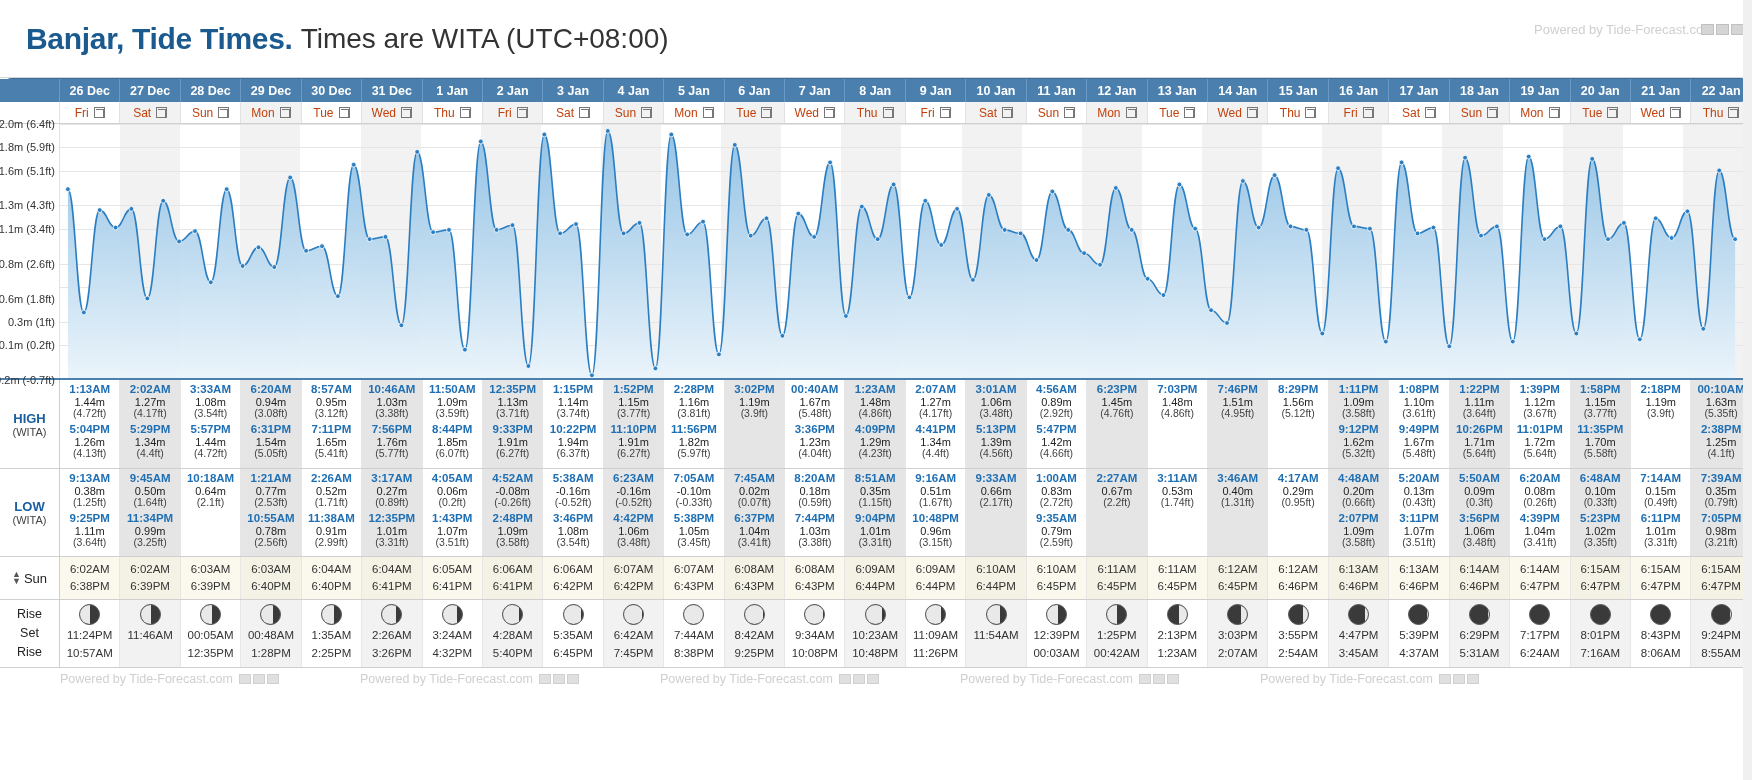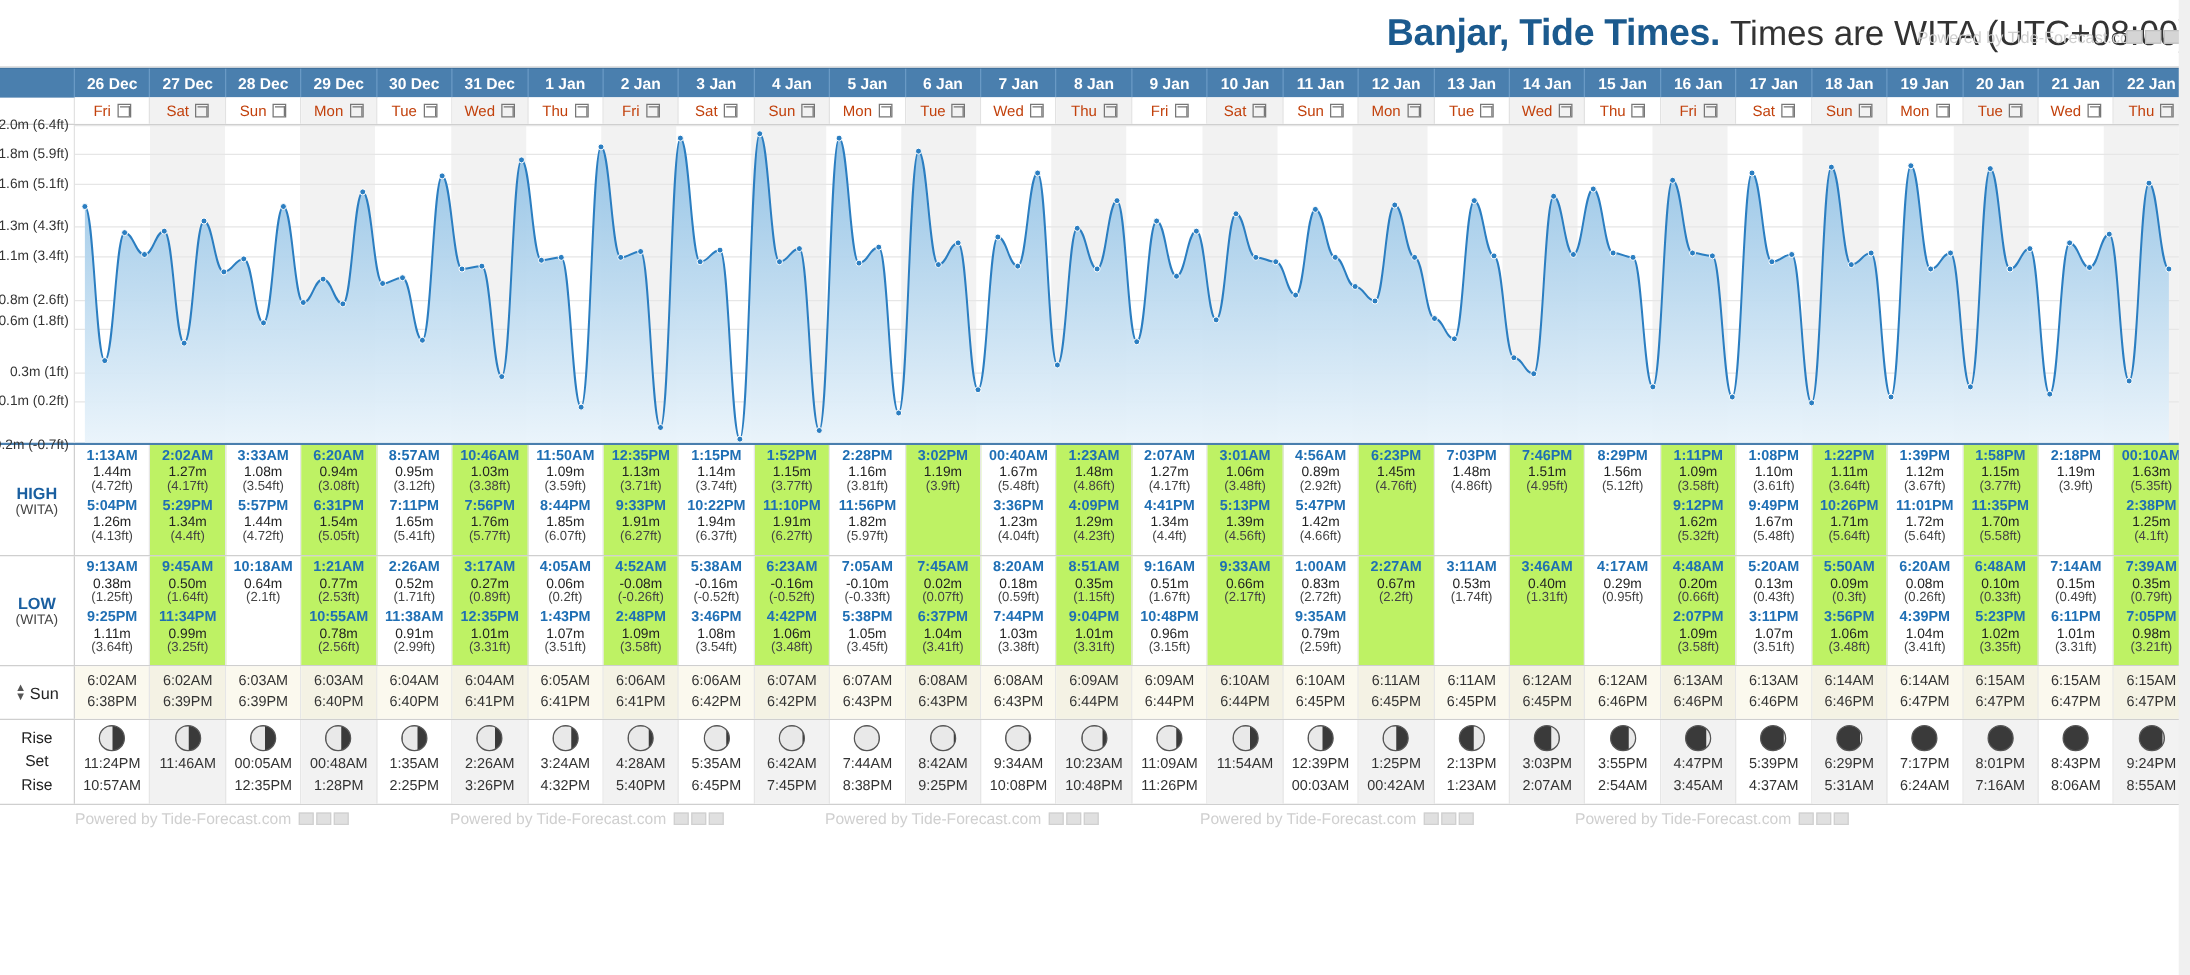--- a/index.html
+++ b/index.html
@@ -10,28 +10,27 @@
   }
   #page {
     width: 1752px;
     height: 780px;
     position: relative;
     overflow: hidden;
     background: #fff;
   }
   
   .header {
-    height: 54px;
+    height: 78px;
     border-bottom: 1px solid #d8d8d8;
     display: flex;
     align-items: center;
     padding-left: 26px;
     position: relative;
     background: #fff;
-    justify-content: flex-end;
   }
   .title-strong {
     font-size: 30px;
     font-weight: bold;
     color: #1b5a8e;
     letter-spacing: -0.3px;
   }
   .title-rest {
     font-size: 28px;
     color: #333;
@@ -57,20 +56,21 @@
     background: #d5d5d5;
     border: 1px solid #c0c0c0;
     display: inline-block;
   }
   
   .daystrip {
     display: flex;
     background: #4a7fae;
     height: 24px;
     border-top: 1px solid #3d6c96;
+    border-radius: 12px;
   }
   .daystrip .corner {
     width: 60px;
     flex: 0 0 60px;
     background: #4a7fae;
     border-right: 1px solid #6a9ac5;
   }
   .daystrip .d {
     flex: 1 1 0;
     color: #fff;
@@ -180,21 +180,21 @@
   .tidelab .sub { font-size: 11px; font-weight: normal; color: #444; }
   .high .tidelab { color: #1a5fa0; }
   .low .tidelab { color: #1a5fa0; }
   .tidecols { flex: 1 1 0; display: flex; }
   .tcol {
     flex: 1 1 0;
     border-right: 1px solid #e6e6e6;
     padding: 3px 1px 4px 1px;
     min-height: 88px;
   }
-  .tcol.alt { background: #bef264; }
+  .tcol.alt { background: #e5e5e5; }
   .tentry { text-align: center; line-height: 1.12; margin-bottom: 3px; }
   .tentry .tm { font-size: 11.5px; font-weight: bold; color: #1f6fb4; }
   .tentry .ht { font-size: 11px; color: #222; }
   .tentry .ft { font-size: 10.5px; color: #444; }
   .low .tcol { min-height: 84px; }
   
   .sunsec { display: flex; border-bottom: 1px solid #cfcfcf; }
   .sunlab {
     width: 60px; flex: 0 0 60px;
     border-right: 1px solid #cfcfcf;
@@ -442,21 +442,21 @@
     </div>
 
   <div class="chartwrap">
     <div class="yaxis" id="yaxis">
         <div class="ylab" style="top: 0px;">2.0m (6.4ft)</div>
         <div class="ylab" style="top: 23.2727px;">1.8m (5.9ft)</div>
         <div class="ylab" style="top: 46.5455px;">1.6m (5.1ft)</div>
         <div class="ylab" style="top: 81.4545px;">1.3m (4.3ft)</div>
         <div class="ylab" style="top: 104.727px;">1.1m (3.4ft)</div>
         <div class="ylab" style="top: 139.636px;">0.8m (2.6ft)</div>
-        <div class="ylab" style="top: 157px; margin-left: 31px;">0.6m (1.8ft)</div>
+        <div class="ylab" style="top: 175px; margin-left: 31px;">0.6m (1.8ft)</div>
         <div class="ylab" style="top: 197.818px;">0.3m (1ft)</div>
         <div class="ylab" style="top: 221.091px; margin-left: 48px;">0.1m (0.2ft)</div>
         <div class="ylab" style="top: 256px;">-0.2m (-0.7ft)</div>
       </div>
     <div class="plot" id="plot">
         <div class="vband" style="left: 60.1071px; width: 60.1071px;"></div>
         <div class="vband" style="left: 180.321px; width: 60.1071px;"></div>
         <div class="vband" style="left: 300.536px; width: 60.1071px;"></div>
         <div class="vband" style="left: 420.75px; width: 60.1071px;"></div>
         <div class="vband" style="left: 540.964px; width: 60.1071px;"></div>

